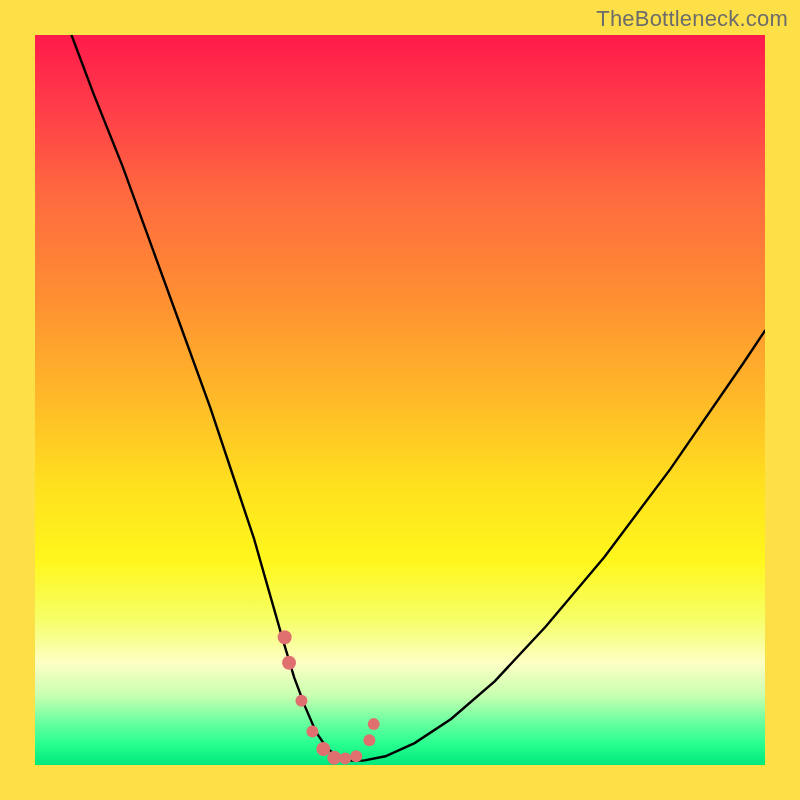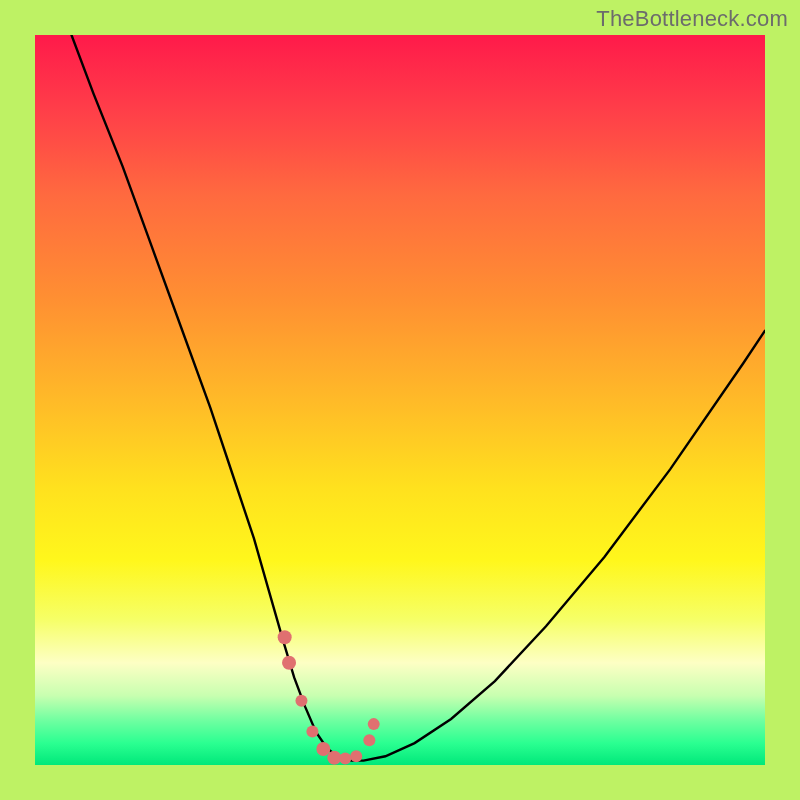--- a/index.html
+++ b/index.html
@@ -7,21 +7,21 @@
     padding: 0;
     width: 800px;
     height: 800px;
     background: #000;
     overflow: hidden;
     font-family: Arial, Helvetica, sans-serif;
   }
   .frame {
     position: absolute;
     inset: 0;
-    background: #bef264;
+    background: #fde047;
   }
   .plot {
     position: absolute;
     left: 35px;
     top: 35px;
     width: 730px;
     height: 730px;
     overflow: hidden;
   }
   .watermark {

